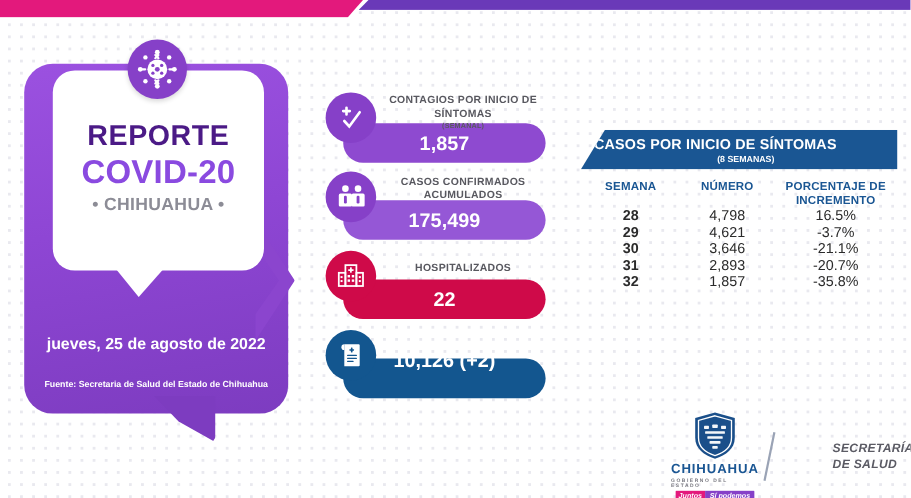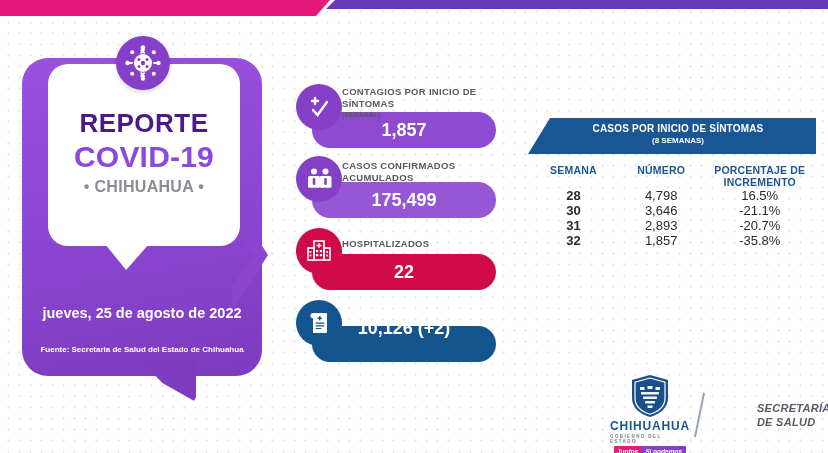--- a/index.html
+++ b/index.html
@@ -187,21 +187,21 @@
     border-radius: 50%;
     display: flex;
     align-items: center;
     justify-content: center;
     z-index: 3;
   }
   .stat-label {
     position: absolute;
     left: 46px;
     width: 158px;
-    text-align: left;
+    text-align: center;
     font-size: 9.5px;
     font-weight: bold;
     letter-spacing: 0.3px;
     color: #58585f;
     line-height: 11.5px;
     z-index: 4;
   }
   .stat-sub {
     font-size: 6.5px;
     letter-spacing: 0.2px;
@@ -251,22 +251,22 @@
   }
   .table-header {
     position: relative;
     width: 288px;
     height: 36px;
     background: #1a5693;
     clip-path: polygon(22px 0, 100% 0, 100% 100%, 0 100%);
     padding-top: 5px;
   }
   .table-header-title {
-    text-align: center;
-    font-size: 10px;
+    text-align: left;
+    font-size: 13px;
     font-weight: bold;
     color: #ffffff;
     letter-spacing: 0.2px;
     padding-left: 12px;
   }
   .table-header-sub {
     text-align: center;
     font-size: 8px;
     font-weight: bold;
     color: #ffffff;
@@ -426,21 +426,21 @@
         <circle cx="18" cy="18" r="2.2"></circle>
         <circle cx="14" cy="14.5" r="1.5"></circle>
         <circle cx="22" cy="14.5" r="1.5"></circle>
         <circle cx="14" cy="21.5" r="1.5"></circle>
         <circle cx="22" cy="21.5" r="1.5"></circle>
       </g>
     </svg>
   </div>
 
   <div class="title-reporte">REPORTE</div>
-  <div class="title-covid">COVID-19</div>
+  <div class="title-covid">COVID-20</div>
   <div class="title-chihuahua">• CHIHUAHUA •</div>
 
   <div class="panel-date">jueves, 25 de agosto de 2022</div>
   <div class="panel-source">Fuente: Secretaria de Salud del Estado de Chihuahua</div>
 
   <div class="stat" id="stat-contagios" style="top:84px; width:200px; height:60px;">
     <div class="stat-pill"></div>
     <div class="stat-icon">
       <svg width="30" height="30" viewBox="0 0 30 30" aria-hidden="true">
         <g stroke="#ffffff" stroke-width="2.4" fill="none" stroke-linecap="round">
@@ -539,20 +539,25 @@
       <div class="col-head c3">
         <span>PORCENTAJE DE</span><br>
         <span>INCREMENTO</span>
       </div>
     </div>
 
     <div class="table-row">
       <div class="cell cell-week c1">28</div>
       <div class="cell cell-num c2">4,798</div>
       <div class="cell cell-pct c3">16.5%</div>
+    </div>
+    <div class="table-row">
+      <div class="cell cell-week c1">29</div>
+      <div class="cell cell-num c2">4,621</div>
+      <div class="cell cell-pct c3">-3.7%</div>
     </div>
     <div class="table-row">
       <div class="cell cell-week c1">30</div>
       <div class="cell cell-num c2">3,646</div>
       <div class="cell cell-pct c3">-21.1%</div>
     </div>
     <div class="table-row">
       <div class="cell cell-week c1">31</div>
       <div class="cell cell-num c2">2,893</div>
       <div class="cell cell-pct c3">-20.7%</div>

